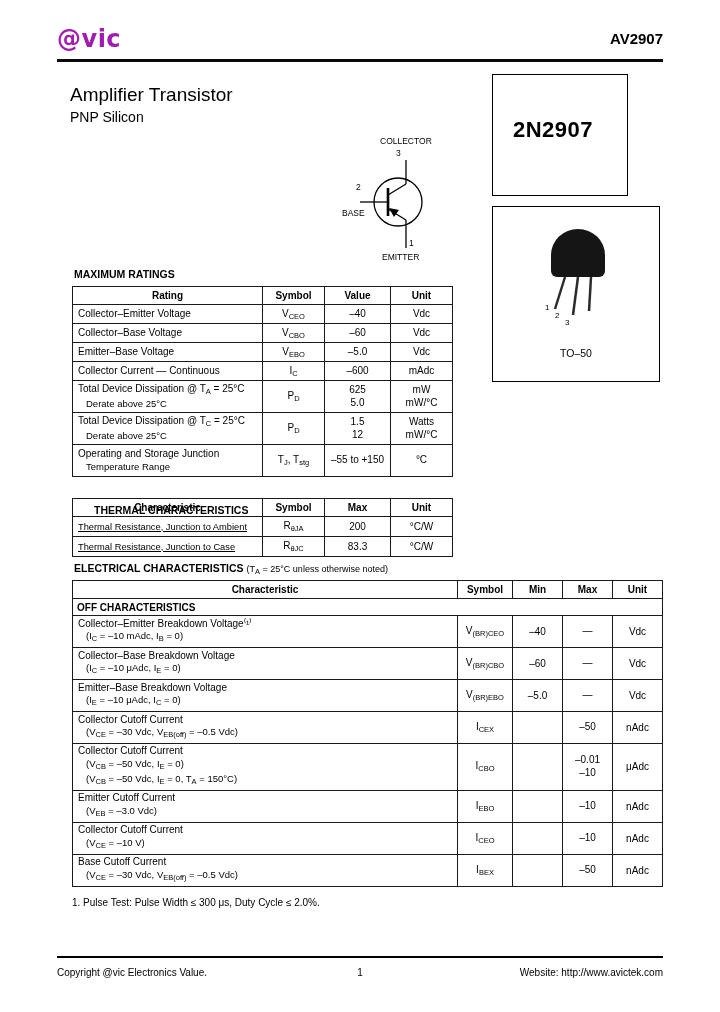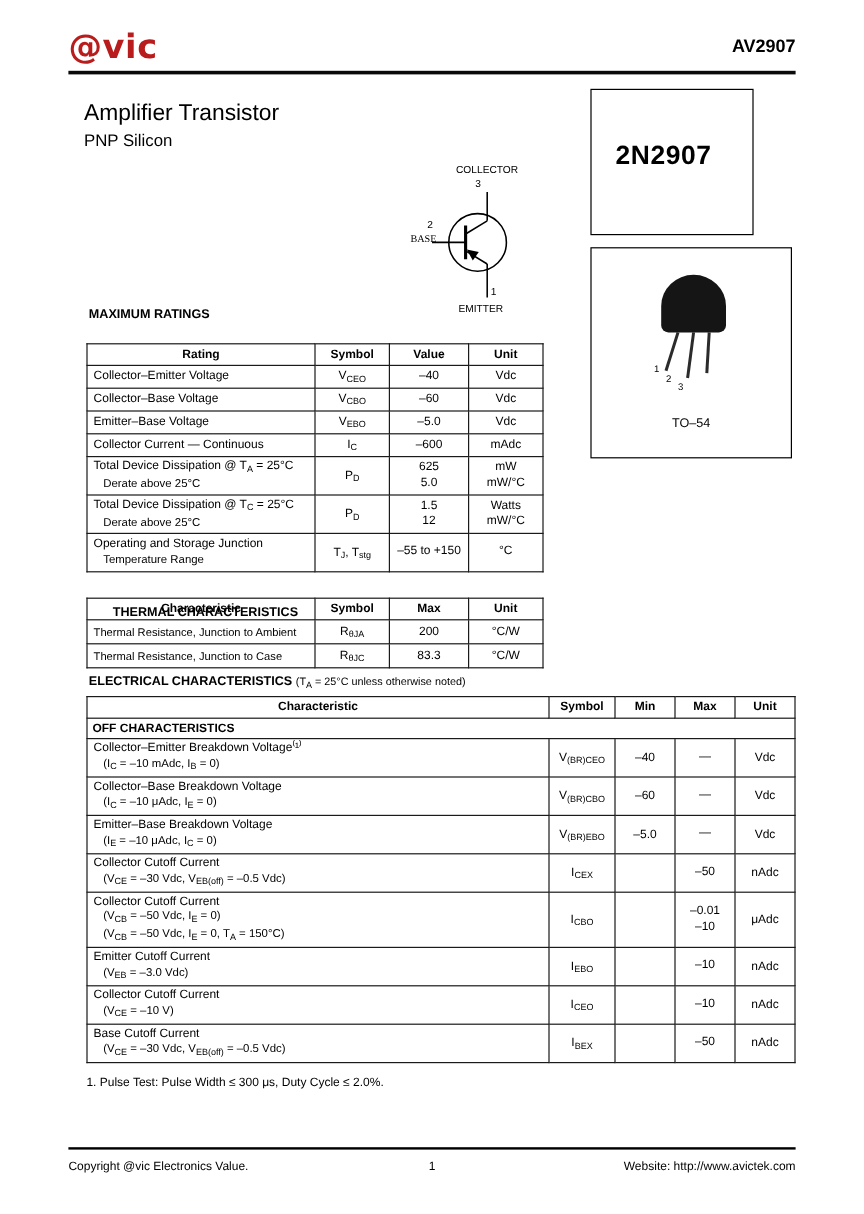--- a/index.html
+++ b/index.html
@@ -7,21 +7,21 @@
   .page {
     position: relative; width: 720px; height: 1012px; background: #fff;
     font-family: "Liberation Sans", sans-serif; color: #000; overflow: hidden;
   }
   sub { font-size: 7.5px; vertical-align: -2px; }
 
   
   .header { position: absolute; left: 57px; top: 22px; width: 606px; height: 40px;
             display: flex; align-items: center; justify-content: space-between;
             border-bottom: 3px solid #0a0a0a; padding-bottom: 4px; }
-  .logo { font-size: 28px; font-weight: bold; color: #b91c1c; letter-spacing: 0.5px;
+  .logo { font-size: 24px; font-weight: bold; color: #a21caf; letter-spacing: 0.5px;
           font-family: "DejaVu Sans", sans-serif; }
   .doc-number { font-size: 15px; font-weight: bold; }
 
   .title { position: absolute; left: 70px; top: 84px; font-size: 19px; font-weight: normal; }
   .subtitle { position: absolute; left: 70px; top: 109px; font-size: 14px; }
 
   
   .part-box { position: absolute; left: 492px; top: 74px; width: 136px; height: 122px; border: 1.5px solid #000; }
   .part-number { position: absolute; left: 0; right: 14px; top: 42px; text-align: center;
                  font-size: 22px; font-weight: bold; letter-spacing: 0.5px; }
@@ -29,41 +29,41 @@
   .pkg-label { position: absolute; left: 0; right: 0; bottom: 22px; text-align: center; font-size: 10.5px; }
   .pkg-pin { position: absolute; font-size: 8px; }
 
   
   .sym { position: absolute; left: 336px; top: 136px; width: 132px; height: 136px; font-size: 8.5px; }
   .sym .lbl { position: absolute; white-space: nowrap; }
   .sym svg line, .sym svg circle { stroke: #000; fill: none; stroke-width: 1.3; }
 
   
   .sec-h { position: absolute; left: 74px; font-size: 10.5px; font-weight: bold; }
-  #h-max { top: 256px; }
+  #h-max { top: 268px; }
   #h-thermal { top: 504px; margin-left: 20px; }
   #h-elec { top: 562px; }
   .sec-note { font-weight: normal; font-size: 9px; }
 
   
   table { border-collapse: collapse; table-layout: fixed; }
   td, th { border: 1px solid #1a1a1a; font-size: 10px; vertical-align: middle; overflow: hidden; }
   th { font-weight: bold; text-align: center; height: 18px; }
   td div { line-height: 12.5px; }
   .tbl-max { position: absolute; left: 72px; top: 286px; width: 380px; }
   .tbl-thermal { position: absolute; left: 72px; top: 498px; width: 380px; }
   .tbl-elec { position: absolute; left: 72px; top: 580px; width: 590px; }
   tr.h1 td { height: 19px; }
   tr.h2 td { height: 32px; }
   tr.h3 td { height: 46px; }
   tr.ht td { height: 20px; }
   .c-left { text-align: left; padding: 1px 5px; }
   .center { text-align: center; }
   .ln2, .cond { padding-left: 8px; font-size: 9.5px; }
-  .small { font-size: 9.3px; }
+  .small { font-size: 9.3px; text-decoration: underline; }
   .sec-row td { text-align: left; font-weight: bold; padding: 2px 4px; height: 17px; font-size: 10px; }
 
   .footnote { position: absolute; left: 72px; top: 897px; font-size: 10px; }
 
   .footer { position: absolute; left: 57px; top: 956px; width: 606px;
             border-top: 2px solid #000; padding-top: 9px; font-size: 10px; }
   .footer-left { float: left; }
   .footer-right { float: right; }
   .footer-center { position: absolute; left: 0; right: 0; top: 9px; text-align: center; }
 </style>
@@ -87,38 +87,38 @@
   <div class="pkg-box">
     <svg style="position:absolute;left:30px;top:16px;" width="110" height="100" viewBox="0 0 110 100">
       <path d="M28,32 a27,26 0 0 1 54,0 v16 a6,6 0 0 1 -6,6 h-42 a6,6 0 0 1 -6,-6 z" fill="#151515"></path>
       <line x1="42" y1="54" x2="32" y2="86" stroke="#2b2b2b" stroke-width="2.5"></line>
       <line x1="55" y1="54" x2="50" y2="92" stroke="#2b2b2b" stroke-width="2.5"></line>
       <line x1="68" y1="54" x2="66" y2="88" stroke="#2b2b2b" stroke-width="2.5"></line>
     </svg>
     <span class="pkg-pin" style="left:52px; top:96px;">1</span>
     <span class="pkg-pin" style="left:62px; top:104px;">2</span>
     <span class="pkg-pin" style="left:72px; top:111px;">3</span>
-    <div class="pkg-label">TO–54</div>
+    <div class="pkg-label">TO–50</div>
   </div>
 
   <div class="sym">
     <svg style="position:absolute;left:0;top:0;" width="132" height="136" viewBox="0 0 132 136">
       <circle cx="62" cy="66" r="24"></circle>
       <line x1="52" y1="52" x2="52" y2="80" style="stroke-width:2.6"></line>
       <line x1="24" y1="66" x2="52" y2="66"></line>
       <line x1="52" y1="59" x2="70" y2="48"></line>
       <line x1="70" y1="48" x2="70" y2="24"></line>
       <line x1="52" y1="73" x2="70" y2="84"></line>
       <line x1="70" y1="84" x2="70" y2="112"></line>
       <polygon points="53,72 63,74 58,81" fill="#000" stroke="none"></polygon>
     </svg>
     <span class="lbl" style="left:44px; top:0;">COLLECTOR</span>
     <span class="lbl" style="left:60px; top:12px;">3</span>
     <span class="lbl" style="left:20px; top:46px;">2</span>
-    <span class="lbl" style="left:6px; top:58px;font-family:Liberation Serif, serif;">BASE</span>
+    <span class="lbl" style="left:6px; top:72px;">BASE</span>
     <span class="lbl" style="left:73px; top:102px;">1</span>
     <span class="lbl" style="left:46px; top:116px;">EMITTER</span>
   </div>
 
   <div class="sec-h" id="h-max">MAXIMUM RATINGS</div>
   <table class="tbl-max">
     <colgroup>
         <col style="width:190px">
         <col style="width:62px">
         <col style="width:66px">

